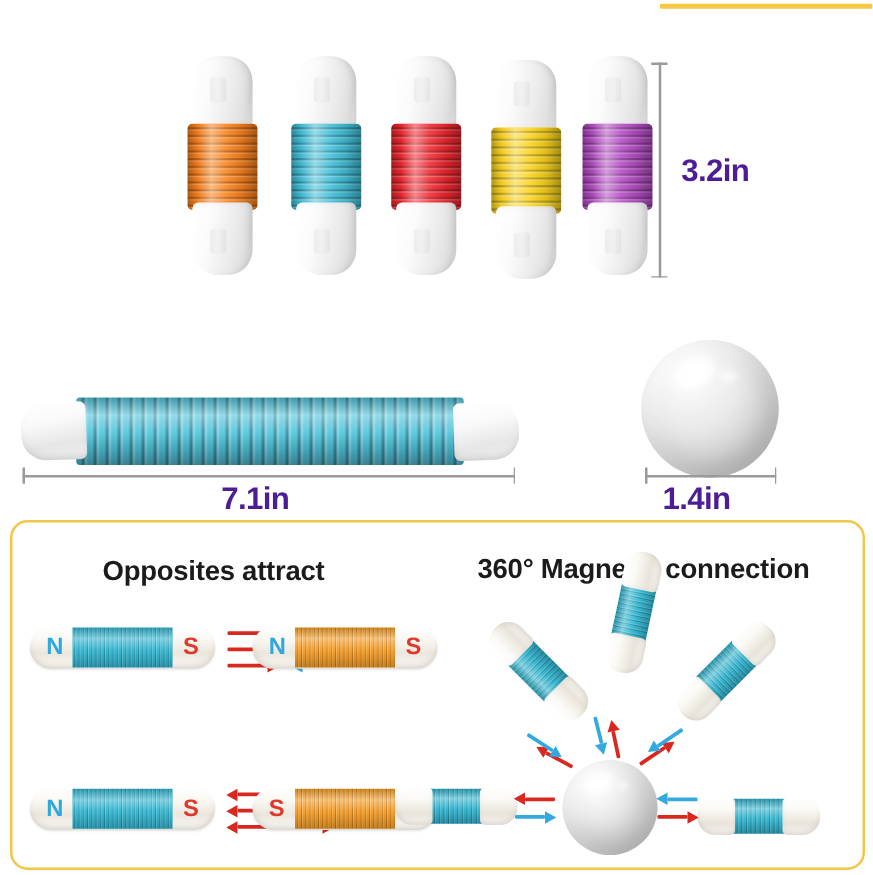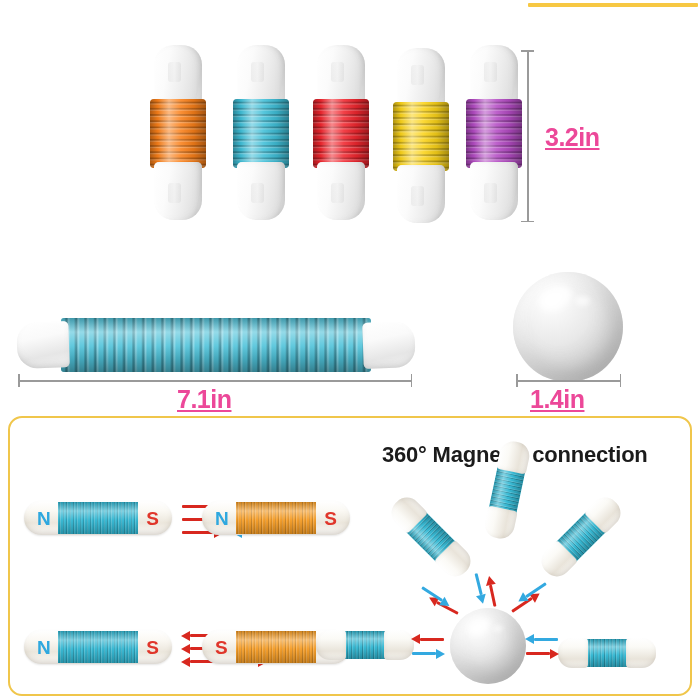--- a/index.html
+++ b/index.html
@@ -51,22 +51,22 @@
       rgba(0,0,0,.10) 78%,rgba(0,0,0,.34) 100%);
   }
 
   
   .dim-v{position:absolute;}
   .dim-v .line{position:absolute;left:6px;top:0;bottom:0;width:1.5px;background:#9a9a9a;}
   .dim-v .tick{position:absolute;left:0;width:13px;height:1.5px;background:#9a9a9a;}
   .dim-v .tick.t{top:0;}
   .dim-v .tick.b{bottom:0;}
   .dim-label{
-    position:absolute;font-size:25px;font-weight:700;color:#ec4899;
-    letter-spacing:-.5px;white-space:nowrap;text-decoration:underline;
+    position:absolute;font-size:25px;font-weight:700;color:#4c1d95;
+    letter-spacing:-.5px;white-space:nowrap;
   }
 
   
   .long-tube{position:absolute;}
   .long-tube .lcap{
     position:absolute;top:6px;width:52px;height:46px;
     background:linear-gradient(170deg,#ffffff 0%,#fafafa 35%,#e6e6e6 70%,#f2f2f2 100%);
     box-shadow:inset 0 -5px 7px -4px rgba(150,150,150,.5),
                inset 0 5px 7px -5px rgba(255,255,255,.9);
   }
@@ -290,20 +290,21 @@
   </div>
   <div class="dim-h" style="left:516px;top:374px;width:105px;height:14px;">
     <div class="line"></div>
       <div class="tick l"></div>
       <div class="tick r"></div>
   </div>
   <div class="dim-label" style="left:530px;top:385px;">1.4in</div>
 
   <div class="panel">
 
+    <div class="panel-title" style="left:72px;top:26px;">Opposites attract</div>
 
     <div class="magbar" style="left:14px;top:83px;">
       <div class="shell"></div>
       <div class="mid" style="background:#2DB5D1;">
         <div class="ribs"></div>
           <div class="shade"></div>
       </div>
       <div class="pole left pole-n">N</div>
       <div class="pole right pole-s">S</div>
     </div>

